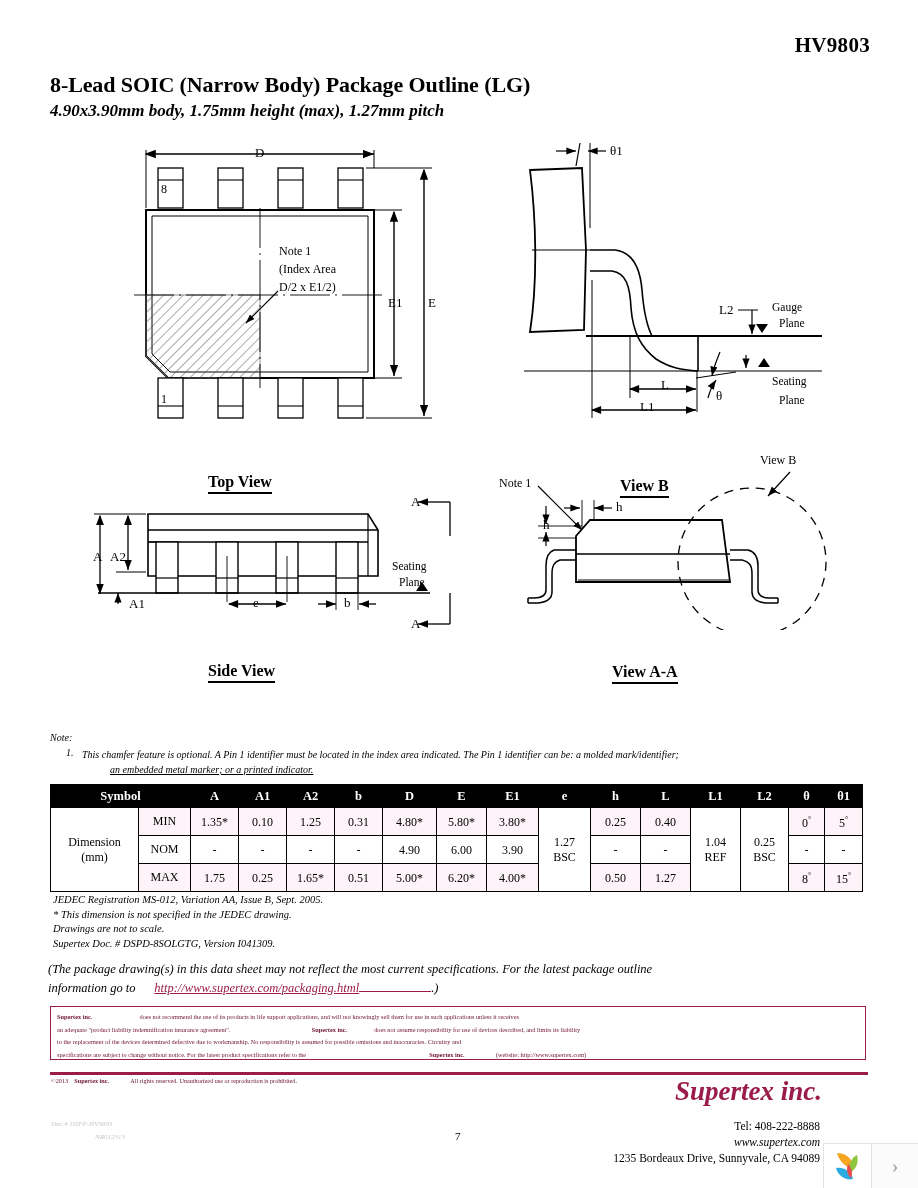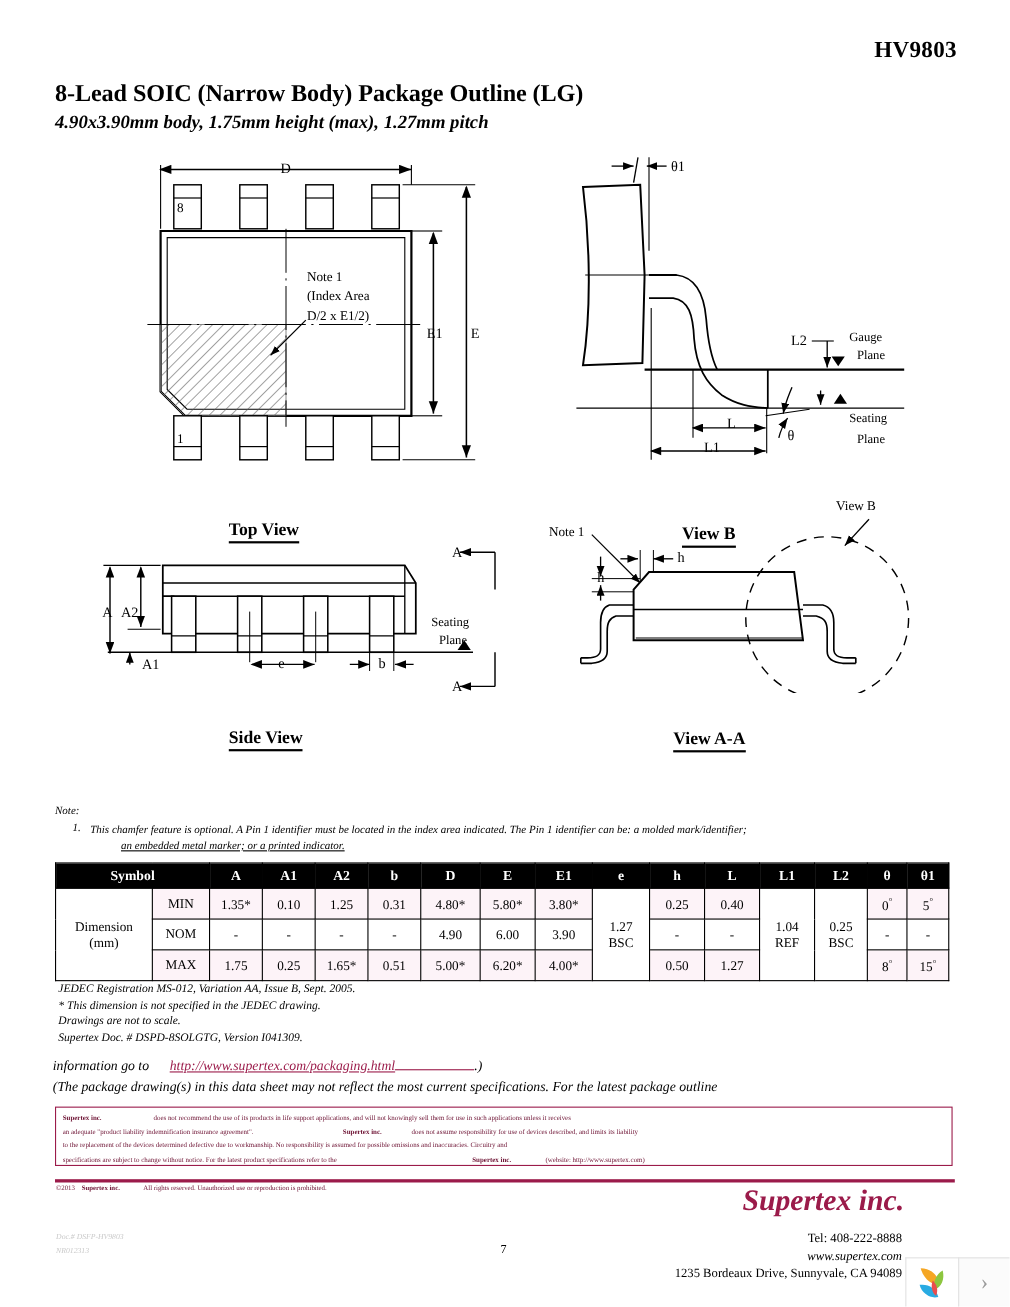--- a/index.html
+++ b/index.html
@@ -193,21 +193,21 @@
   }
   .copyright .brand { font-weight: bold; }
   .doccode {
     position: absolute;
     left: 51px;
     font-size: 7px;
     font-style: italic;
     color: #c9c9c9;
   }
   .doccode.l1 { top: 1120px; }
-  .doccode.l2 { top: 1133px; }
+  .doccode.l2 { top: 1133px; margin-left: 44px; }
   .pageno {
     position: absolute;
     left: 455px;
     top: 1130px;
     font-size: 11px;
   }
   .logo {
     position: absolute;
     right: 96px;
     top: 1076px;
@@ -622,26 +622,26 @@
   </table>
 
   <div class="jedec">
     <div>JEDEC Registration MS-012, Variation AA, Issue B, Sept. 2005.</div>
     <div>* This dimension is not specified in the JEDEC drawing.</div>
     <div>Drawings are not to scale.</div>
     <div>Supertex Doc. #  DSPD-8SOLGTG, Version I041309.</div>
   </div>
 
   <div class="notice">
+    <div>(The package drawing(s) in this data sheet may not reflect the most current specifications.  For the latest package outline</div>
     <div>
       <span>information go to</span>
       &nbsp;&nbsp;&nbsp;&nbsp;
       <a href="#">http://www.supertex.com/packaging.html</a><span class="pad"></span><span>.)</span>
     </div>
-    <div>(The package drawing(s) in this data sheet may not reflect the most current specifications.  For the latest package outline</div>
   </div>
 
   <div id="disclaimer">
     <div>
       <span class="brand">Supertex inc.</span>
       <span class="sp" style="width:44px"></span>
       <span>does not recommend the use of its products in life support applications, and will not knowingly sell them for use in such applications unless it receives</span>
     </div>
     <div>
       <span>an adequate "product liability indemnification insurance agreement".</span>

